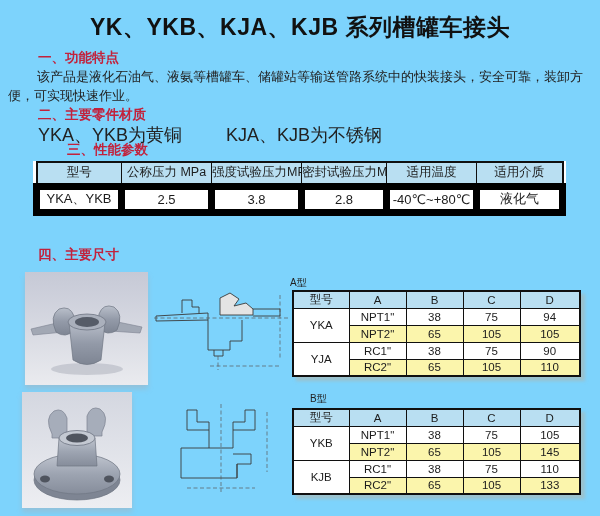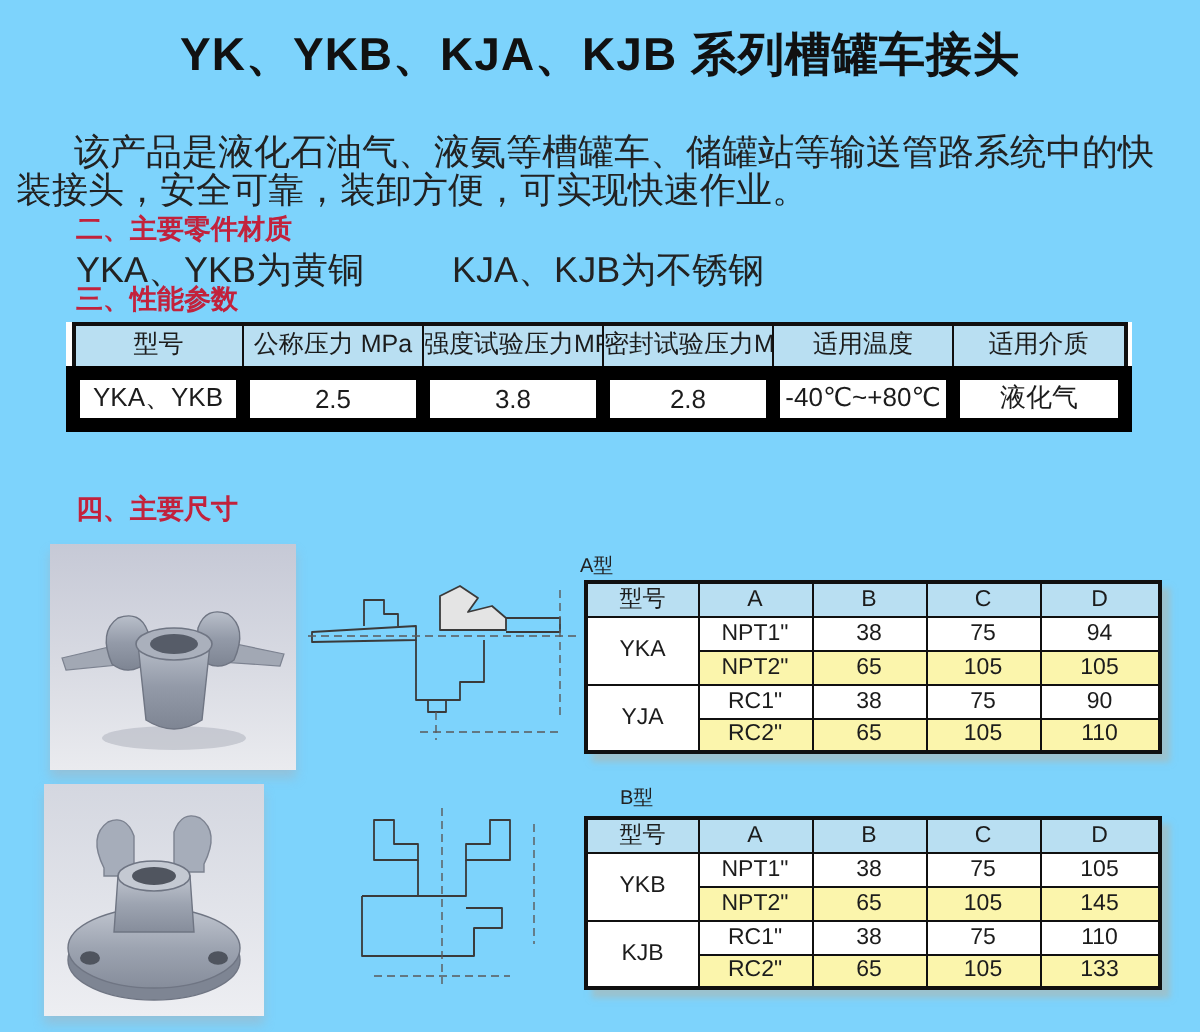--- a/index.html
+++ b/index.html
@@ -11,25 +11,25 @@
   }
   .title {
     position:absolute; top:12px; left:0; width:100%;
     text-align:center; font-size:23px; font-weight:bold; letter-spacing:0.5px; color:#111;
   }
   .sec-heading {
     position:absolute; left:38px; color:#c2223c; font-size:13.5px; font-weight:bold;
   }
   #h-features  { top:49px; }
   #h-materials { top:106px; }
-  #h-performance { top:141px; }
+  #h-performance { top:141px;margin-left:29px; }
   #h-dimensions { top:246px; }
   .para {
     position:absolute; left:8px; top:67px; width:586px;
-    font-size:18px; line-height:19px; text-indent:29px; color:#222;
+    font-size:13px; line-height:19px; text-indent:29px; color:#222;
   }
   .materials-line {
     position:absolute; left:38px; top:123px; font-size:18px; color:#222;
   }
   .materials-line .gap { display:inline-block; width:44px; }
 
   table { border-collapse:collapse; table-layout:fixed; }
   th, td { text-align:center; vertical-align:middle; padding:0; overflow:hidden; white-space:nowrap; }
 
   .perf-table {
@@ -63,20 +63,21 @@
   #drawing-b { left:163px; top:400px; width:117px; height:97px; }
   svg { display:block; width:100%; height:100%; }
 </style>
 </head>
 <body>
 
 <div class="page">
 
   <div class="title">YK、YKB、KJA、KJB 系列槽罐车接头</div>
 
+  <div class="sec-heading" id="h-features">一、功能特点</div>
   <div class="para">该产品是液化石油气、液氨等槽罐车、储罐站等输送管路系统中的快装接头，安全可靠，装卸方便，可实现快速作业。</div>
 
   <div class="sec-heading" id="h-materials">二、主要零件材质</div>
   <div class="materials-line">
     <span>YKA、YKB为黄铜</span><span class="gap"></span><span>KJA、KJB为不锈钢</span>
   </div>
 
   <div class="sec-heading" id="h-performance">三、性能参数</div>
 
   <table class="perf-table">

